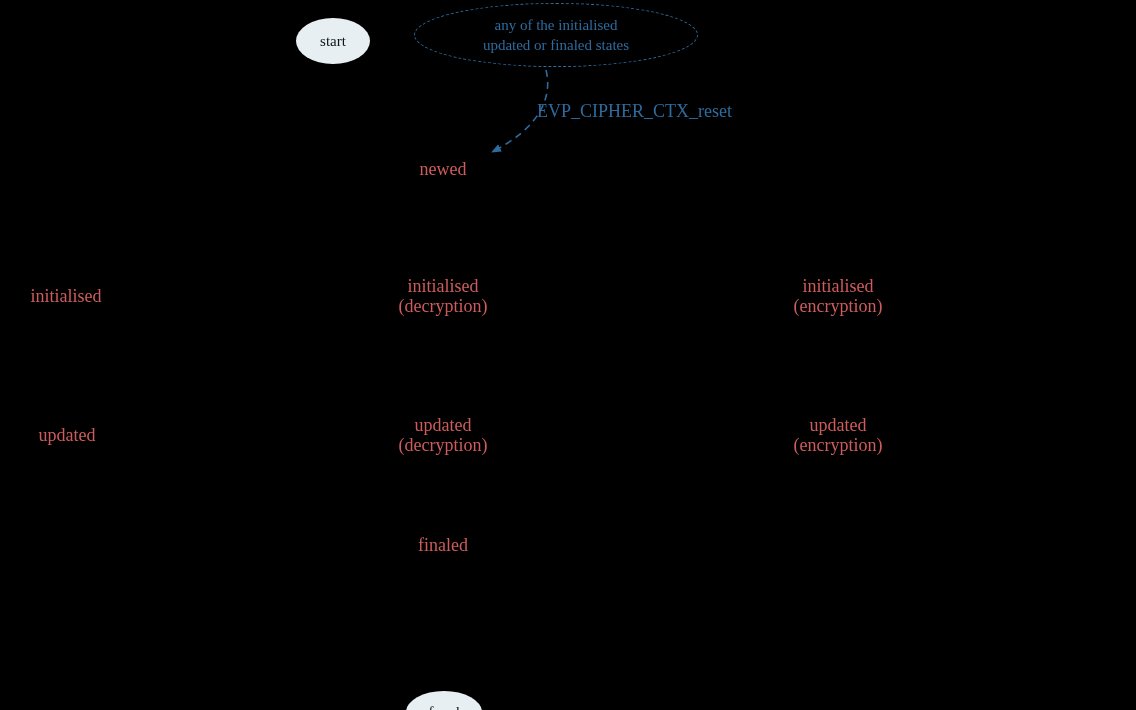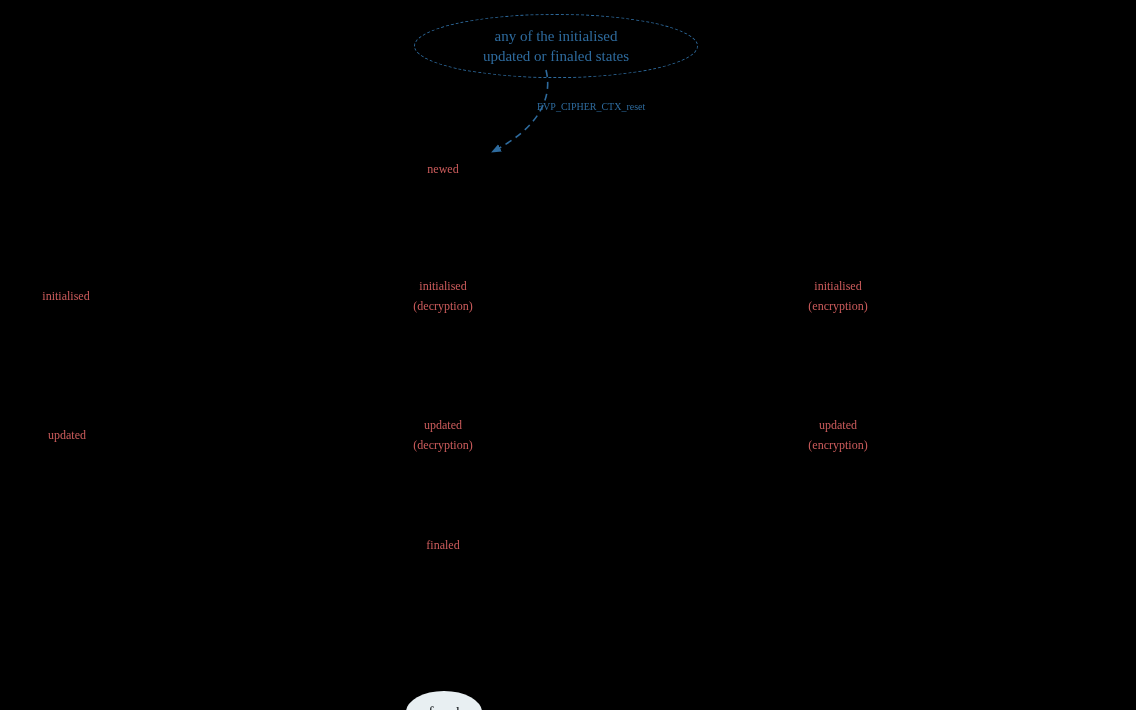--- a/index.html
+++ b/index.html
@@ -31,45 +31,48 @@
   .dashed-ellipse {
     border: 1.6px dashed #2e6b9e;
     color: #2e6b9e;
     background: transparent;
     line-height: 20px;
   }
   .state {
     position: absolute;
     transform: translate(-50%, -50%);
     color: #cd5c5c;
-    font-size: 12px;
+    font-size: 18px;
     line-height: 20px;
     text-align: center;
     white-space: nowrap;
   }
   .edge-label {
     position: absolute;
     color: #2e6b9e;
-    font-size: 10px;
+    font-size: 18px;
     white-space: nowrap;
   }
   .arrow-layer {
     position: absolute;
     left: 0;
     top: 0;
     pointer-events: none;
   }
 </style>
 </head>
 <body>
 
 <div class="canvas">
 
+  <div class="ellipse solid-ellipse" style="left:296px; top:18px; width:74px; height:46px;">
+    <span>start</span>
+  </div>
 
-  <div class="ellipse dashed-ellipse" style="left:414px; top:14px; width:282px; height:62px;align-items:center;">
+  <div class="ellipse dashed-ellipse" style="left:414px; top:3px; width:282px; height:62px;align-items:center;">
     <span>
       <span>any of the initialised</span><br>
       <span>updated or finaled states</span>
     </span>
   </div>
 
   <svg class="arrow-layer" width="1136" height="710" viewBox="0 0 1136 710">
     <defs>
       <marker id="arrowhead" markerWidth="11" markerHeight="9" refX="9" refY="4" orient="auto" markerUnits="userSpaceOnUse">
         <path d="M0,0 L10,4 L0,8 z" fill="#2e6b9e"></path>

